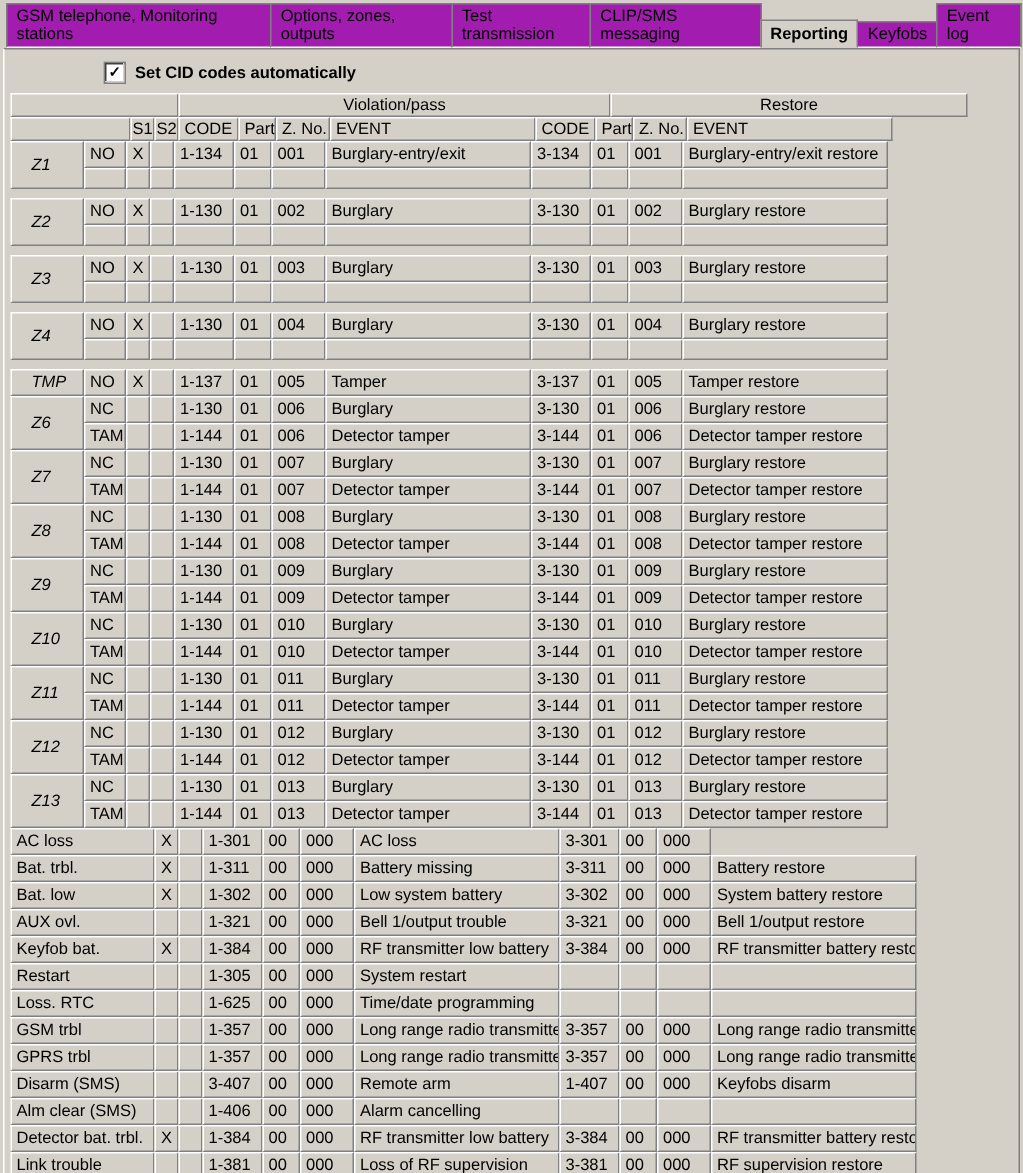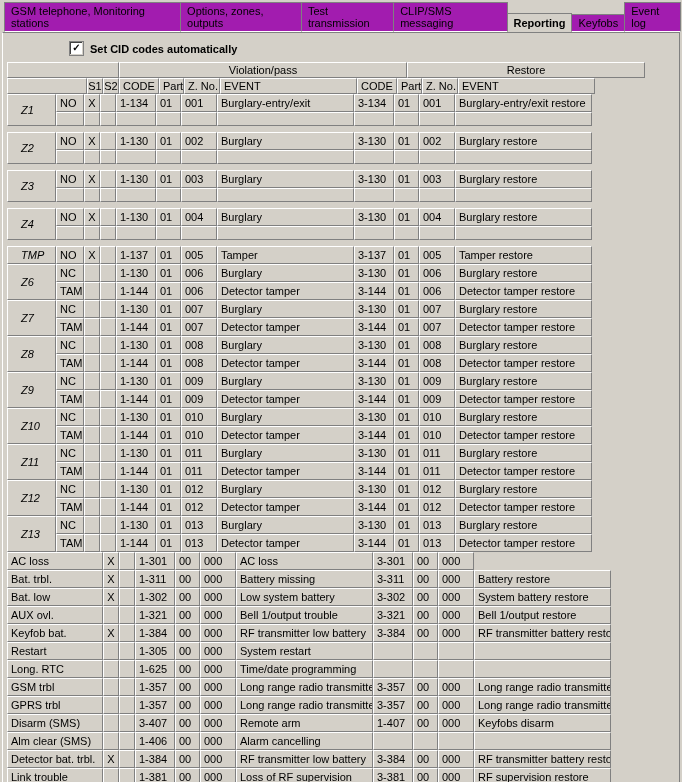--- a/index.html
+++ b/index.html
@@ -588,21 +588,21 @@
         <div class="cell c-code">1-305</div>
         <div class="cell c-part">00</div>
         <div class="cell c-zno">000</div>
         <div class="cell c-evt">System restart</div>
         <div class="cell c-code"></div>
         <div class="cell c-part"></div>
         <div class="cell c-zno"></div>
         <div class="cell c-evt"></div>
       </div>
       <div class="row">
-        <div class="cell lbl-wide">Long. RTC</div>
+        <div class="cell lbl-wide">Loss. RTC</div>
         <div class="cell c-s" style="justify-content: center;"></div>
         <div class="cell c-s" style="justify-content: center;"></div>
         <div class="cell c-code">1-625</div>
         <div class="cell c-part">00</div>
         <div class="cell c-zno">000</div>
         <div class="cell c-evt">Time/date programming</div>
         <div class="cell c-code"></div>
         <div class="cell c-part"></div>
         <div class="cell c-zno"></div>
         <div class="cell c-evt"></div>

